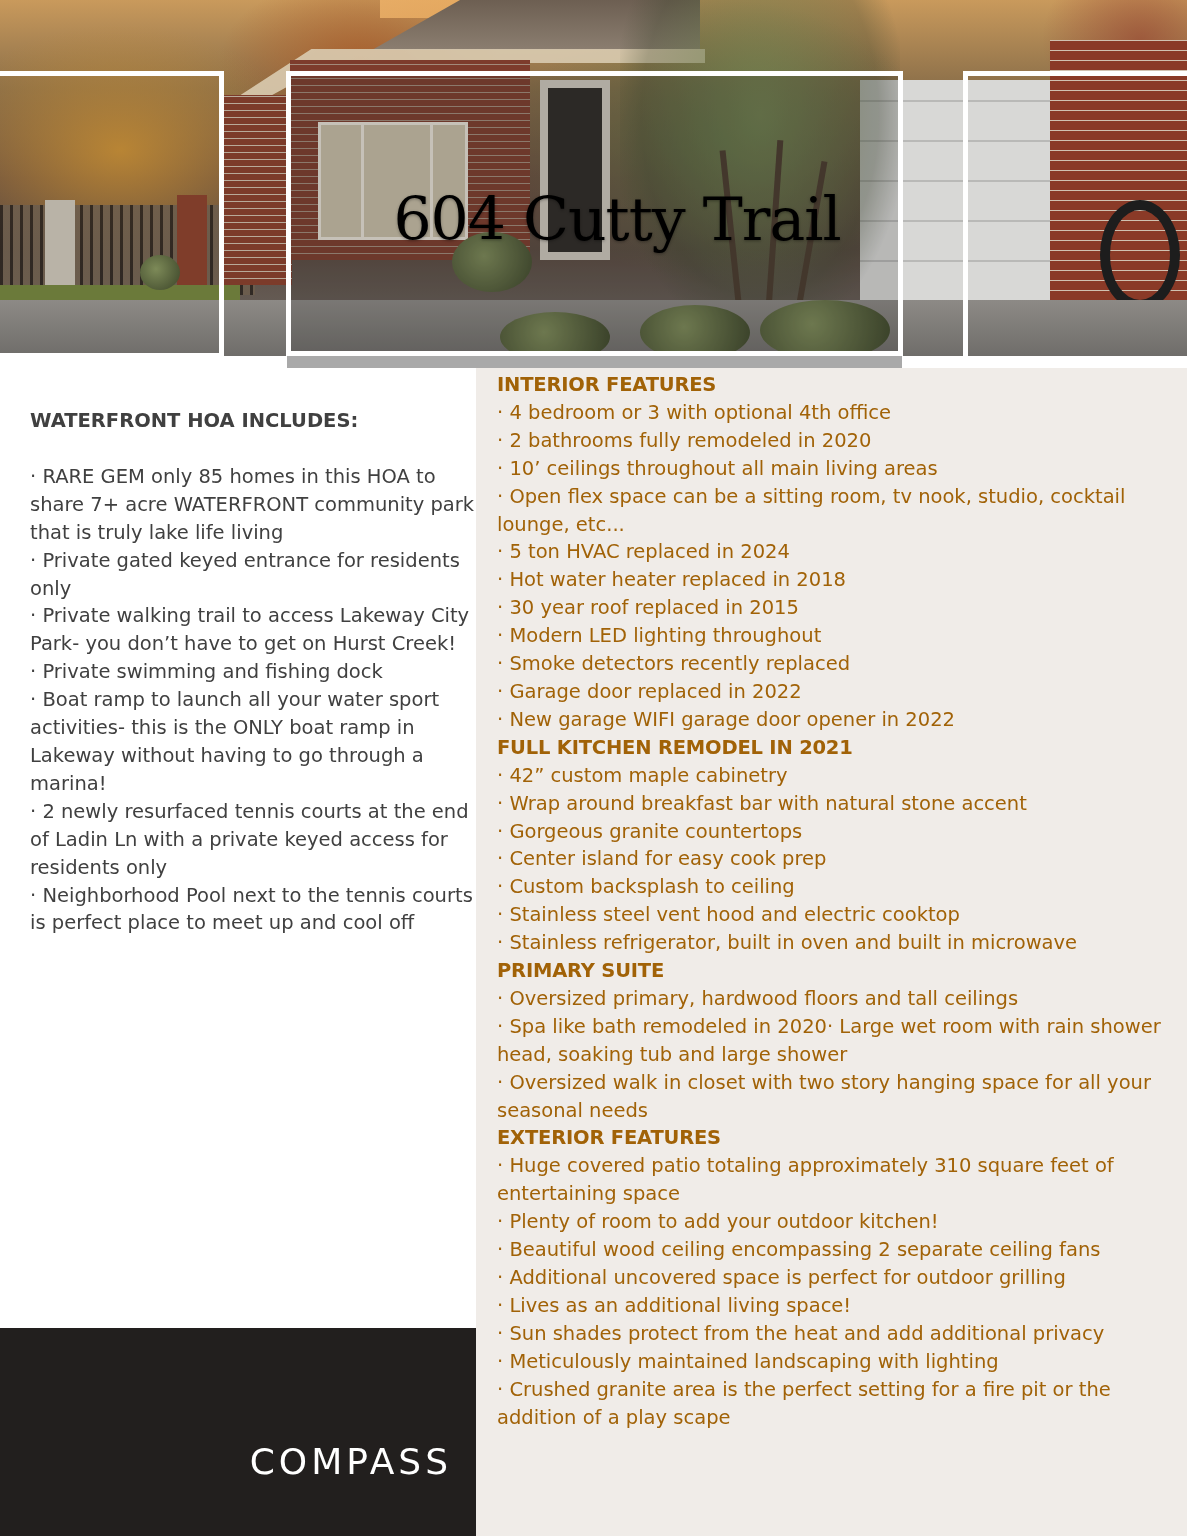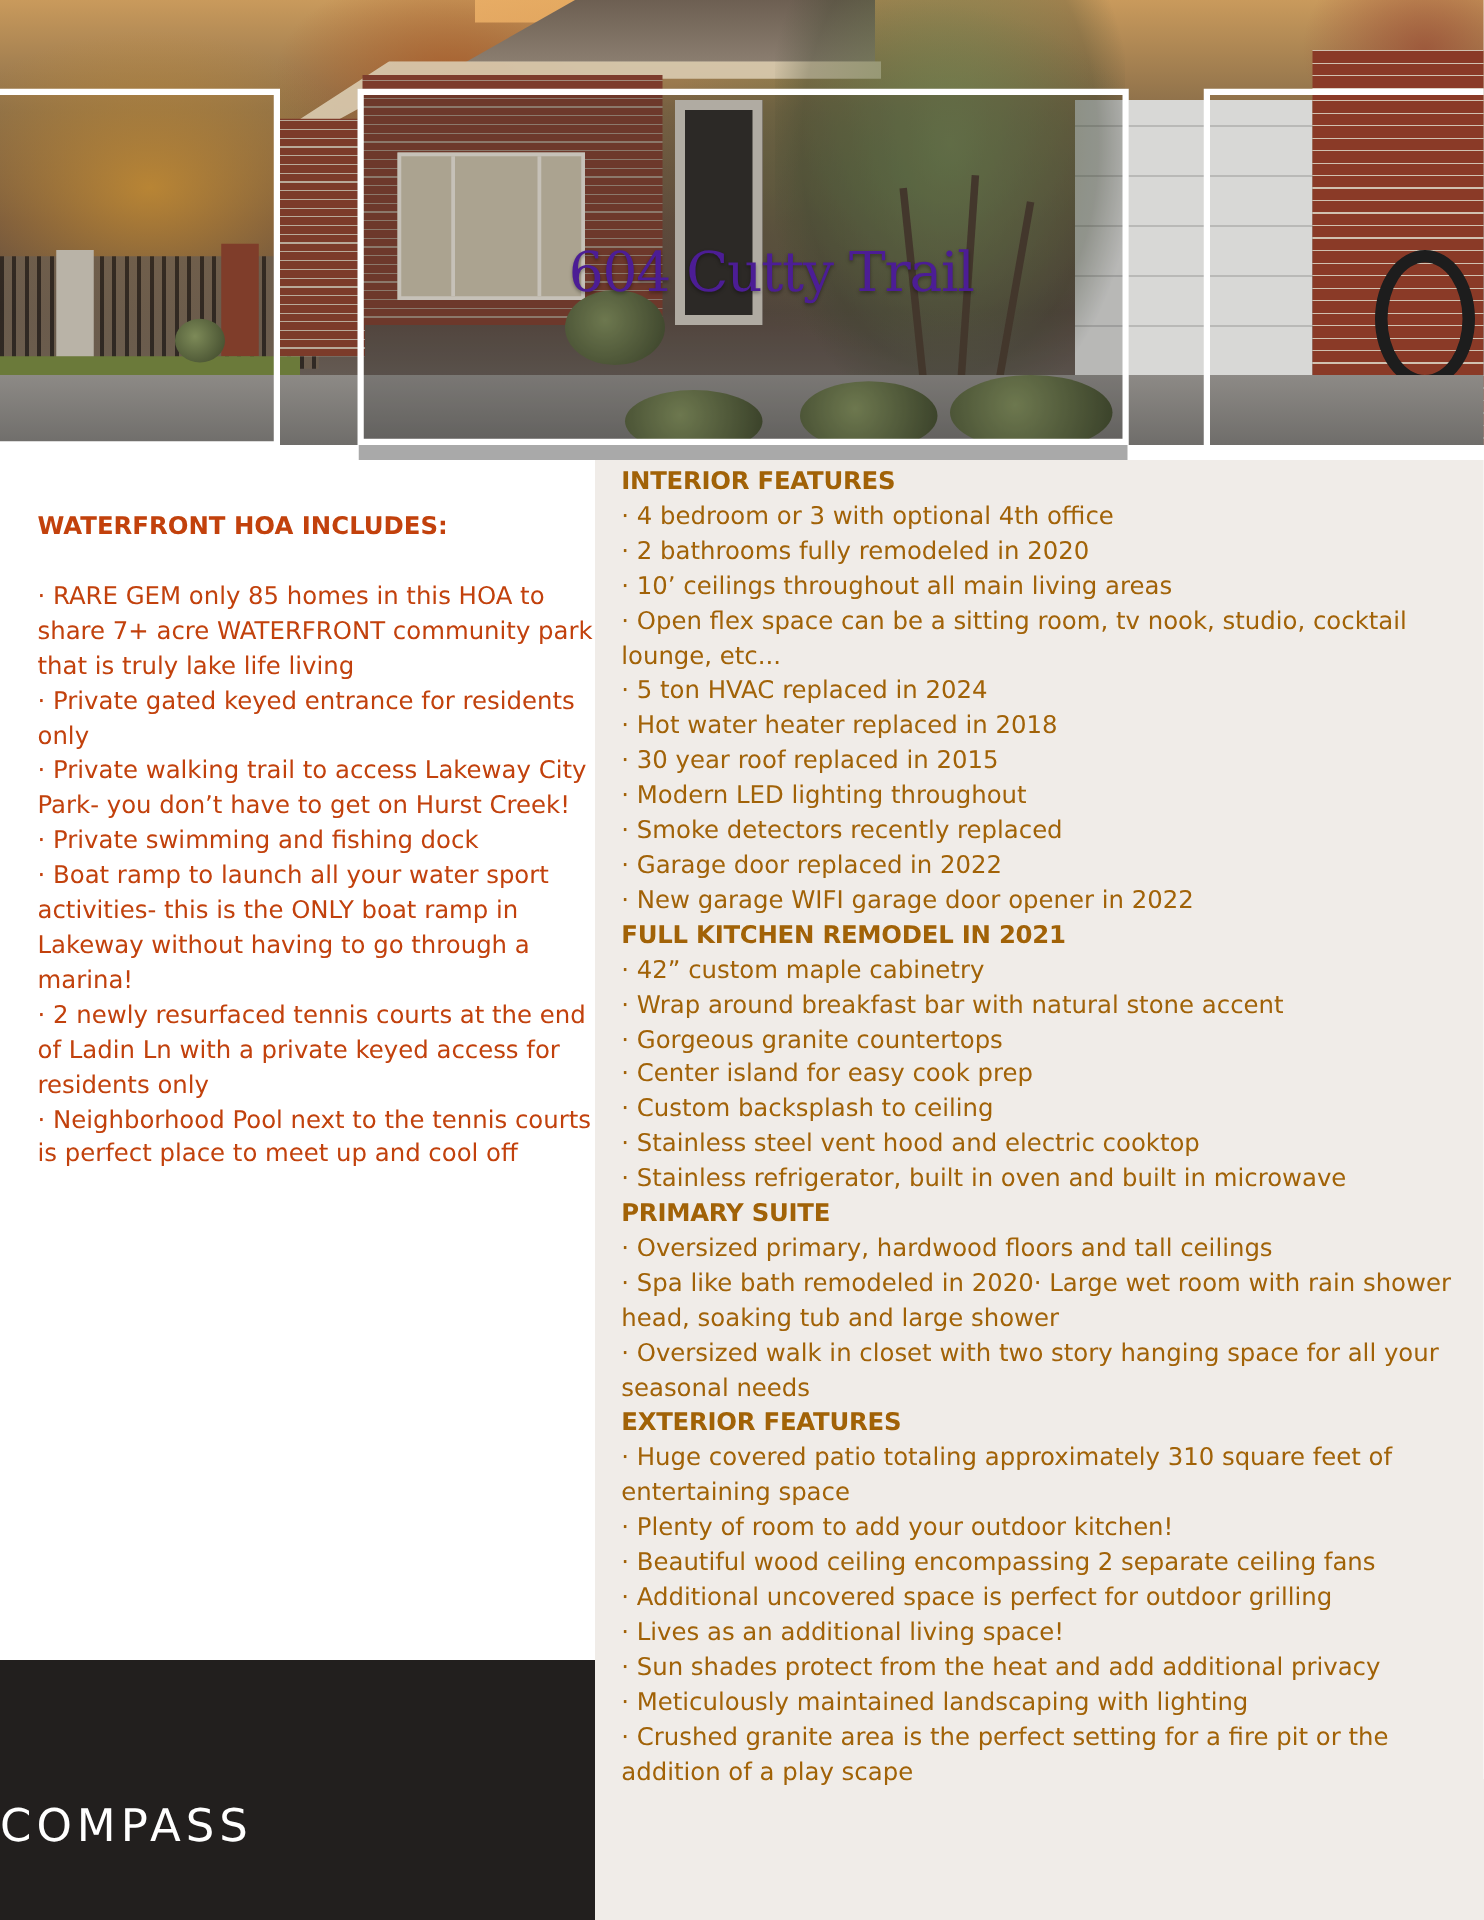--- a/index.html
+++ b/index.html
@@ -40,40 +40,40 @@
   .hero .tree { position: absolute; left: 620px; top: 0; width: 280px; height: 330px; background: radial-gradient(ellipse at 50% 35%, rgba(110,130,80,0.75), rgba(60,70,45,0.3) 60%, rgba(0,0,0,0) 75%); }
   .hero .trunk { position: absolute; width: 6px; background: #4a3b2e; }
 
   .frame { position: absolute; border: 5px solid #ffffff; box-sizing: border-box; }
   .frame-left { left: -10px; top: 71px; width: 234px; height: 287px; }
   .frame-center { left: 286px; top: 71px; width: 617px; height: 285px; background: rgba(40,40,40,0.18); }
   .frame-right { left: 963px; top: 71px; width: 240px; height: 297px; }
   .gray-bar { position: absolute; left: 287px; top: 356px; width: 615px; height: 12px; background: #a9a9a9; }
   .title {
     position: absolute; left: 286px; top: 182px; width: 662px; text-align: center;
-    font-family: "DejaVu Serif", serif; color: #4c1d95; font-size: 44px; line-height: 74px;
+    font-family: "DejaVu Serif", serif; color: #000000; font-size: 60px; line-height: 74px;
     letter-spacing: -1px; text-shadow: 0 1px 3px rgba(0,0,0,0.35);
   }
 
   
   .right-panel {
     position: absolute; left: 476px; top: 368px; width: 711px; height: 1168px; background: #f0ece8;
   }
   .right-content { position: absolute; left: 497px; top: 371px; width: 680px; font-size: 19.5px; line-height: 27.9px; color: #a16207; }
   .section-heading { font-weight: bold; letter-spacing: -0.2px; }
   .bullet { white-space: normal; }
 
   
-  .left-content { position: absolute; left: 30px; top: 407px; width: 450px; font-size: 19.5px; line-height: 27.9px; color: #c2410c; }
+  .left-content { position: absolute; left: 30px; top: 407px; width: 450px; font-size: 19.5px; line-height: 27.9px; color: #404040; }
   .left-heading { font-weight: bold; font-size: 19.5px; margin-bottom: 28px; }
 
   
   .brand-block { position: absolute; left: 0; top: 1328px; width: 476px; height: 208px; background: #221f1e; }
   .brand-logo {
-    position: absolute; left: 0; top: 113px; width: 452px; text-align: left;
+    position: absolute; left: 0; top: 113px; width: 452px; text-align: right;
     color: #ffffff; font-family: "DejaVu Sans", sans-serif; font-size: 36px; letter-spacing: 4px; font-weight: 500;
   }
 </style>
 </head>
 <body>
 
 <div class="hero">
   <div class="sky"></div>
   <div class="roof"></div>
   <div class="eave"></div>

